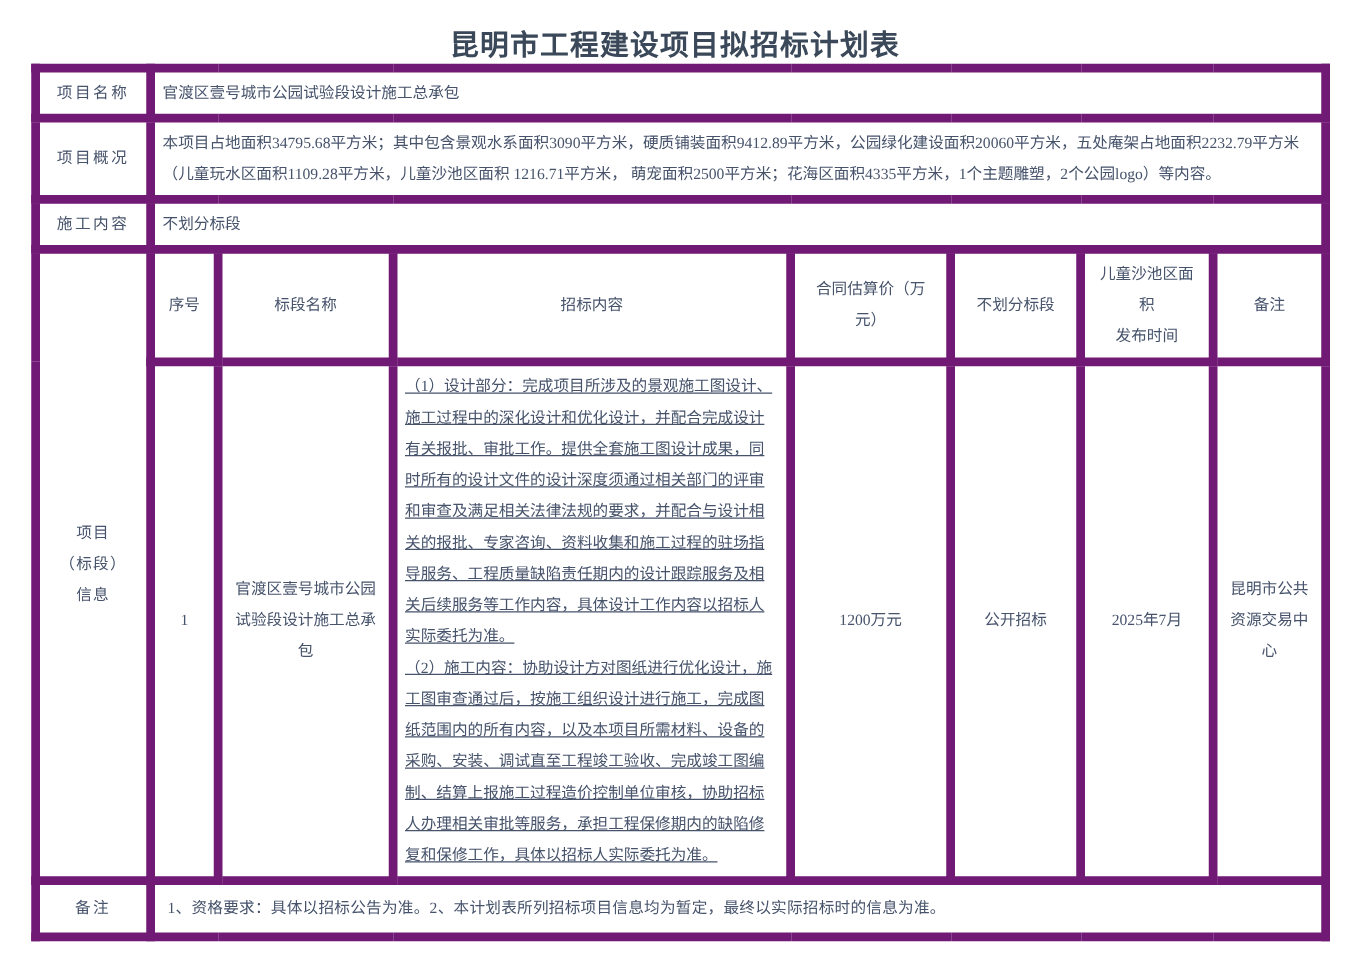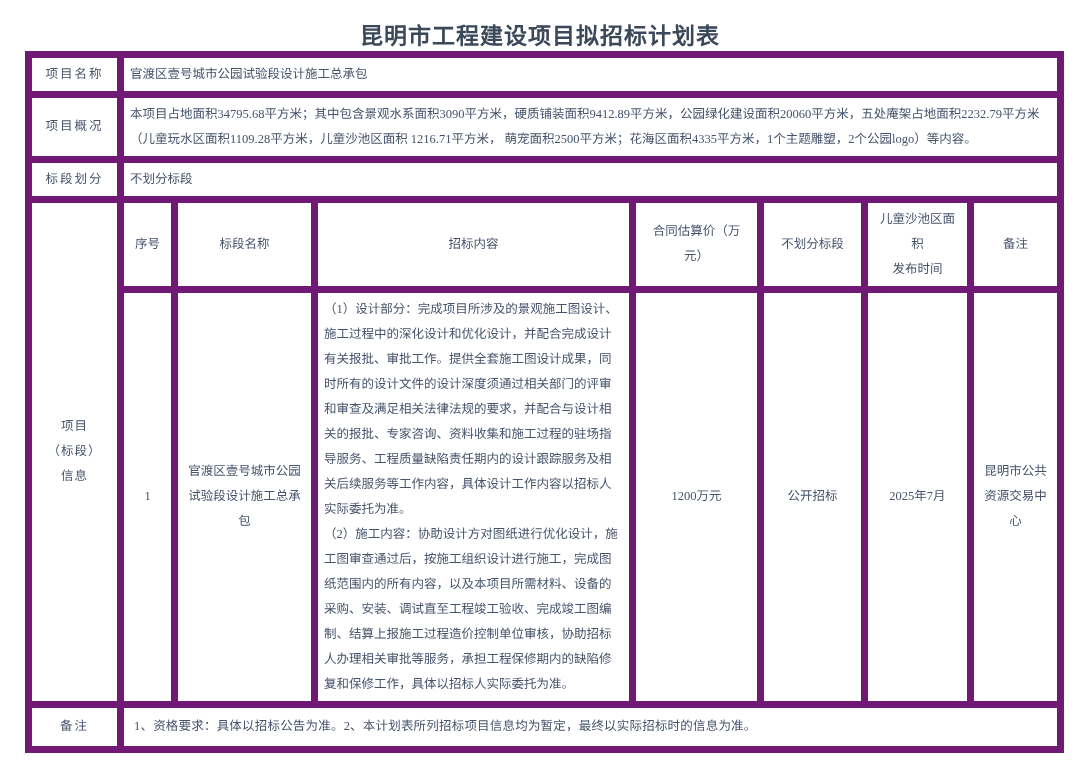--- a/index.html
+++ b/index.html
@@ -96,20 +96,21 @@
 
   .content-cell {
     text-align: left;
     line-height: 2.27;
     padding: 8px 10px 8px 8px;
     vertical-align: top;
   }
   .content-cell p {
     margin: 0;
     text-indent: 0;
+    text-decoration: underline;
   }
 
   .lotname-cell {
     text-align: center;
     line-height: 2.3;
   }
   .remark-cell {
     text-align: center;
     line-height: 1.9;
     margin-top: 42px;
@@ -149,21 +150,21 @@
         <td class="c-label">项目名称</td>
         <td class="c-left" colspan="7">官渡区壹号城市公园试验段设计施工总承包</td>
       </tr>
 
       <tr class="row-overview">
         <td class="c-label">项目概况</td>
         <td class="c-left" colspan="7">本项目占地面积34795.68平方米；其中包含景观水系面积3090平方米，硬质铺装面积9412.89平方米，公园绿化建设面积20060平方米，五处庵架占地面积2232.79平方米（儿童玩水区面积1109.28平方米，儿童沙池区面积 1216.71平方米， 萌宠面积2500平方米；花海区面积4335平方米，1个主题雕塑，2个公园logo）等内容。</td>
       </tr>
 
       <tr class="row-lots">
-        <td class="c-label">标段划分</td>
+        <td class="c-label">施工内容</td>
         <td class="c-left" colspan="7">不划分标段</td>
       </tr>
 
       <tr class="hdr">
         <td rowspan="2" class="big-left-label">
           <div>项目</div>
           <div>（标段）</div>
           <div>信息</div>
         </td>
         <td>序号</td>

